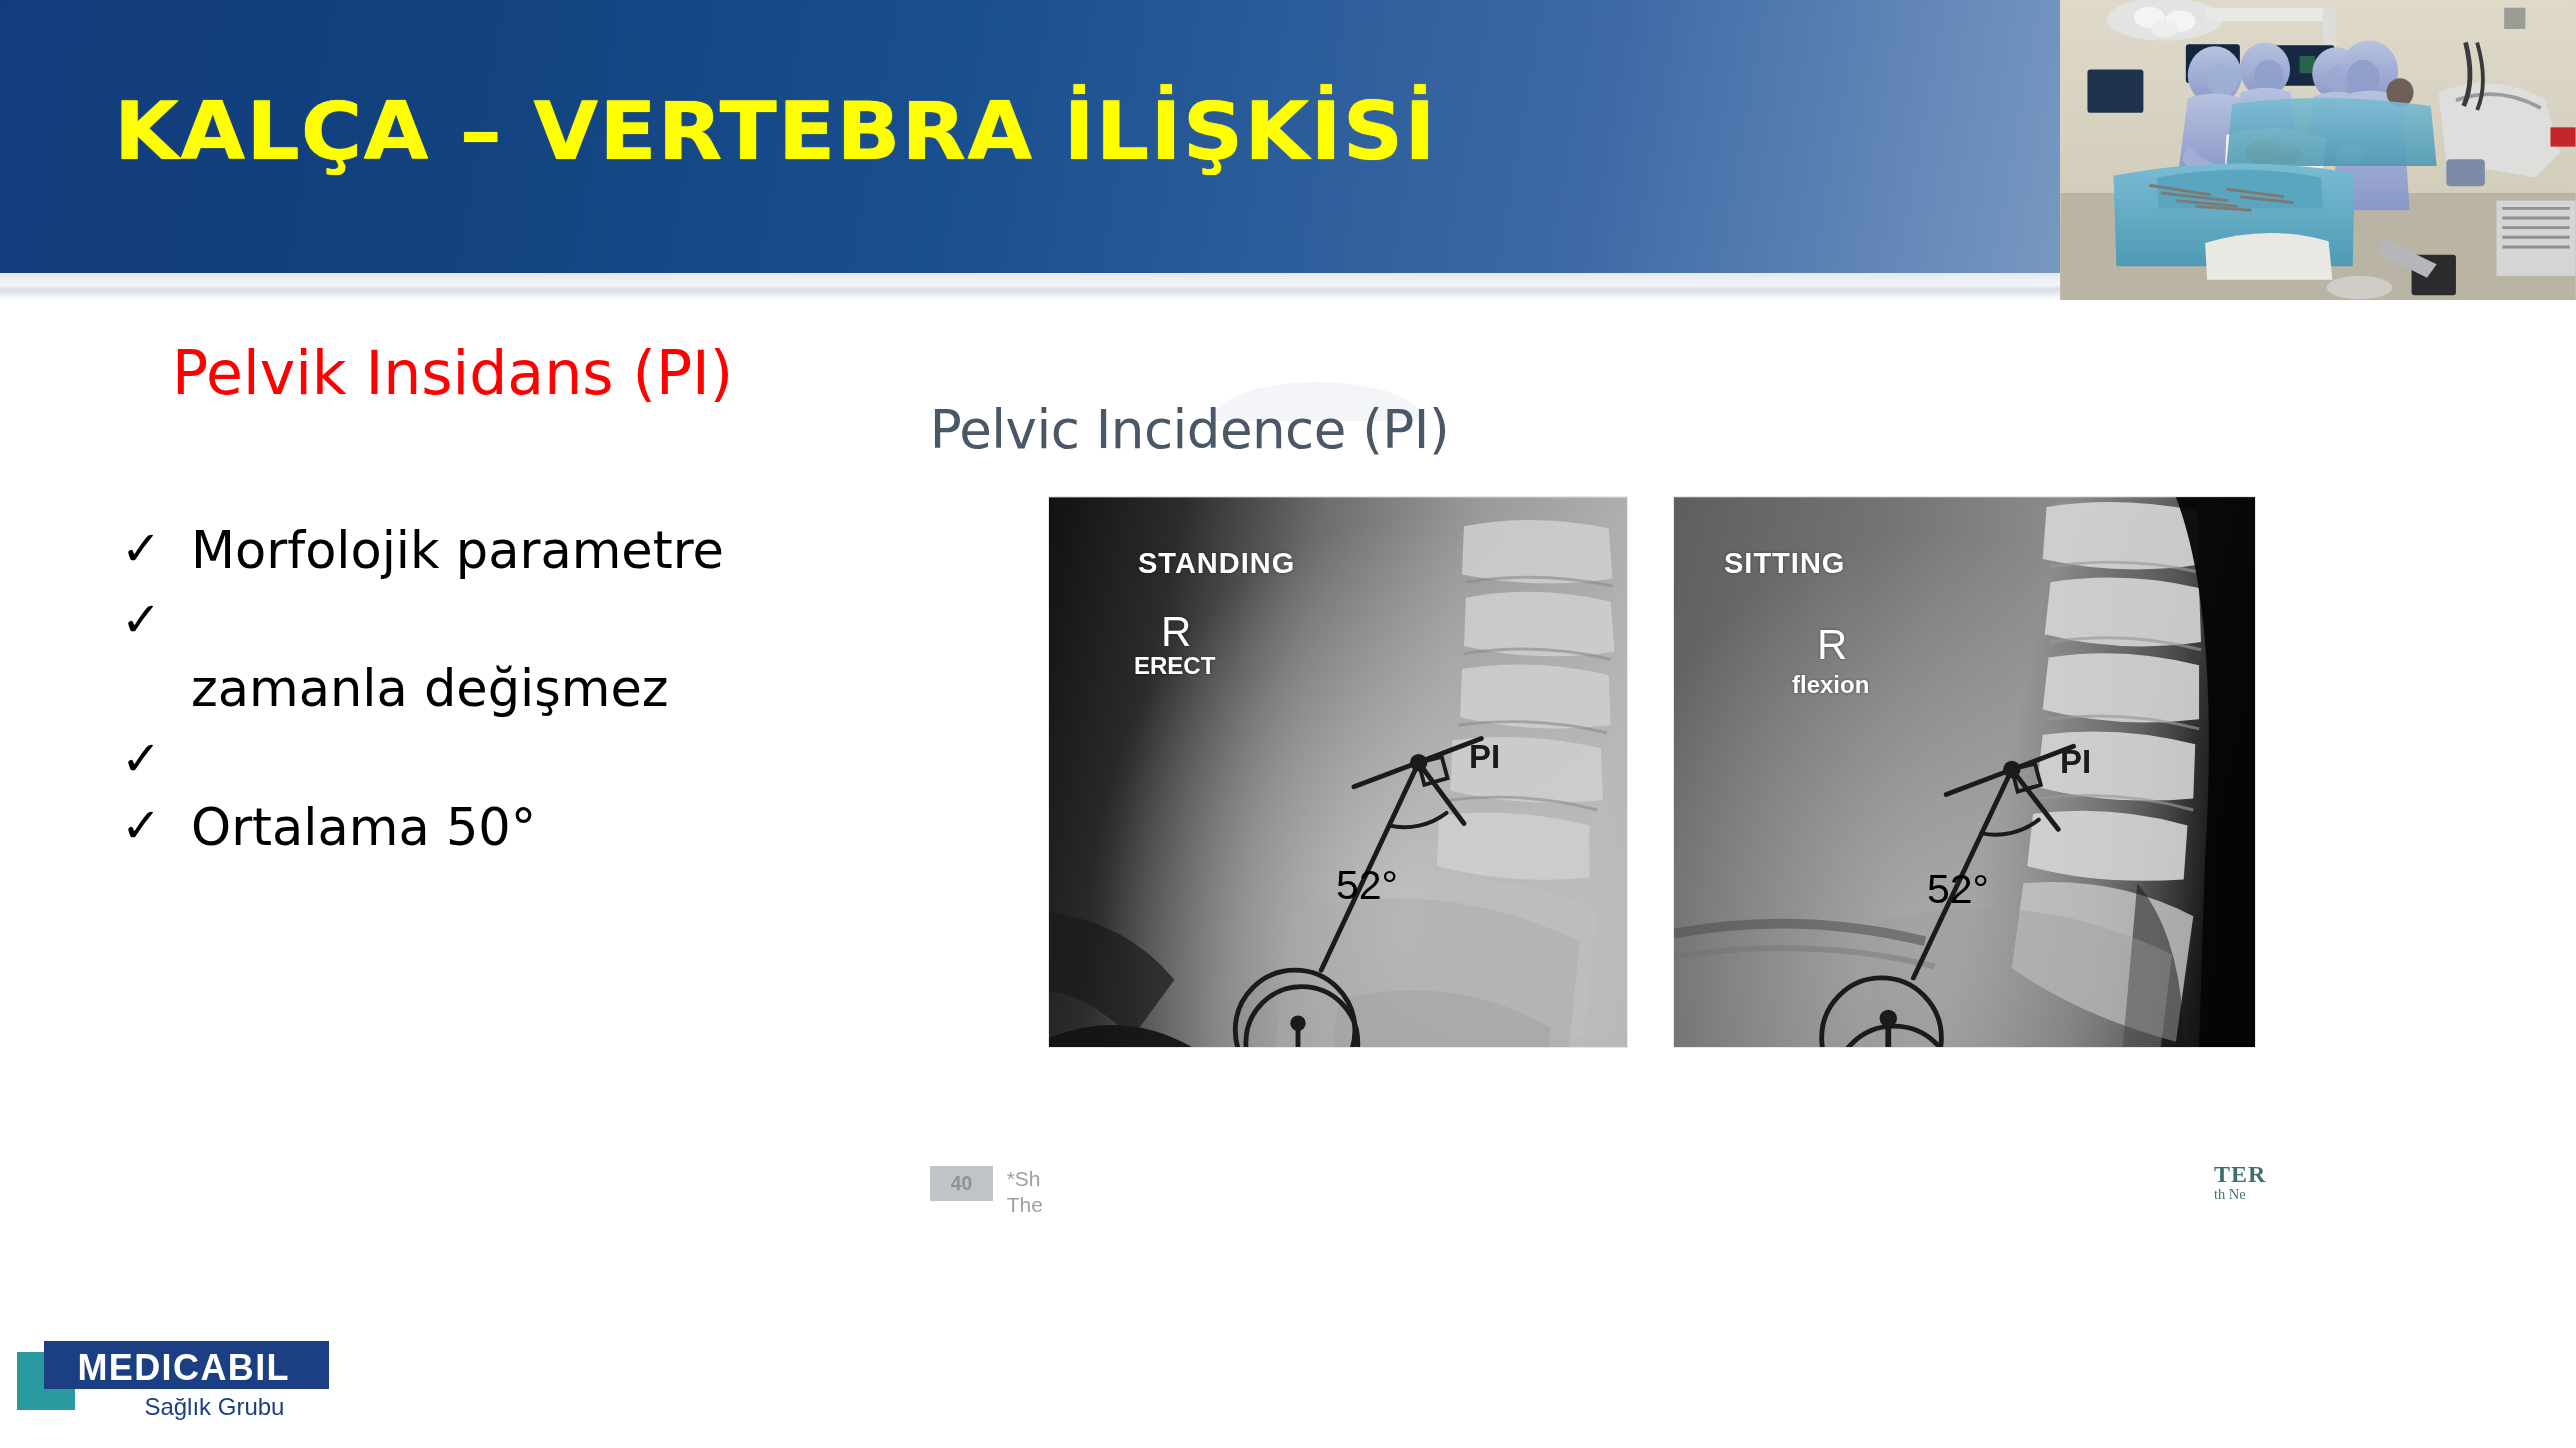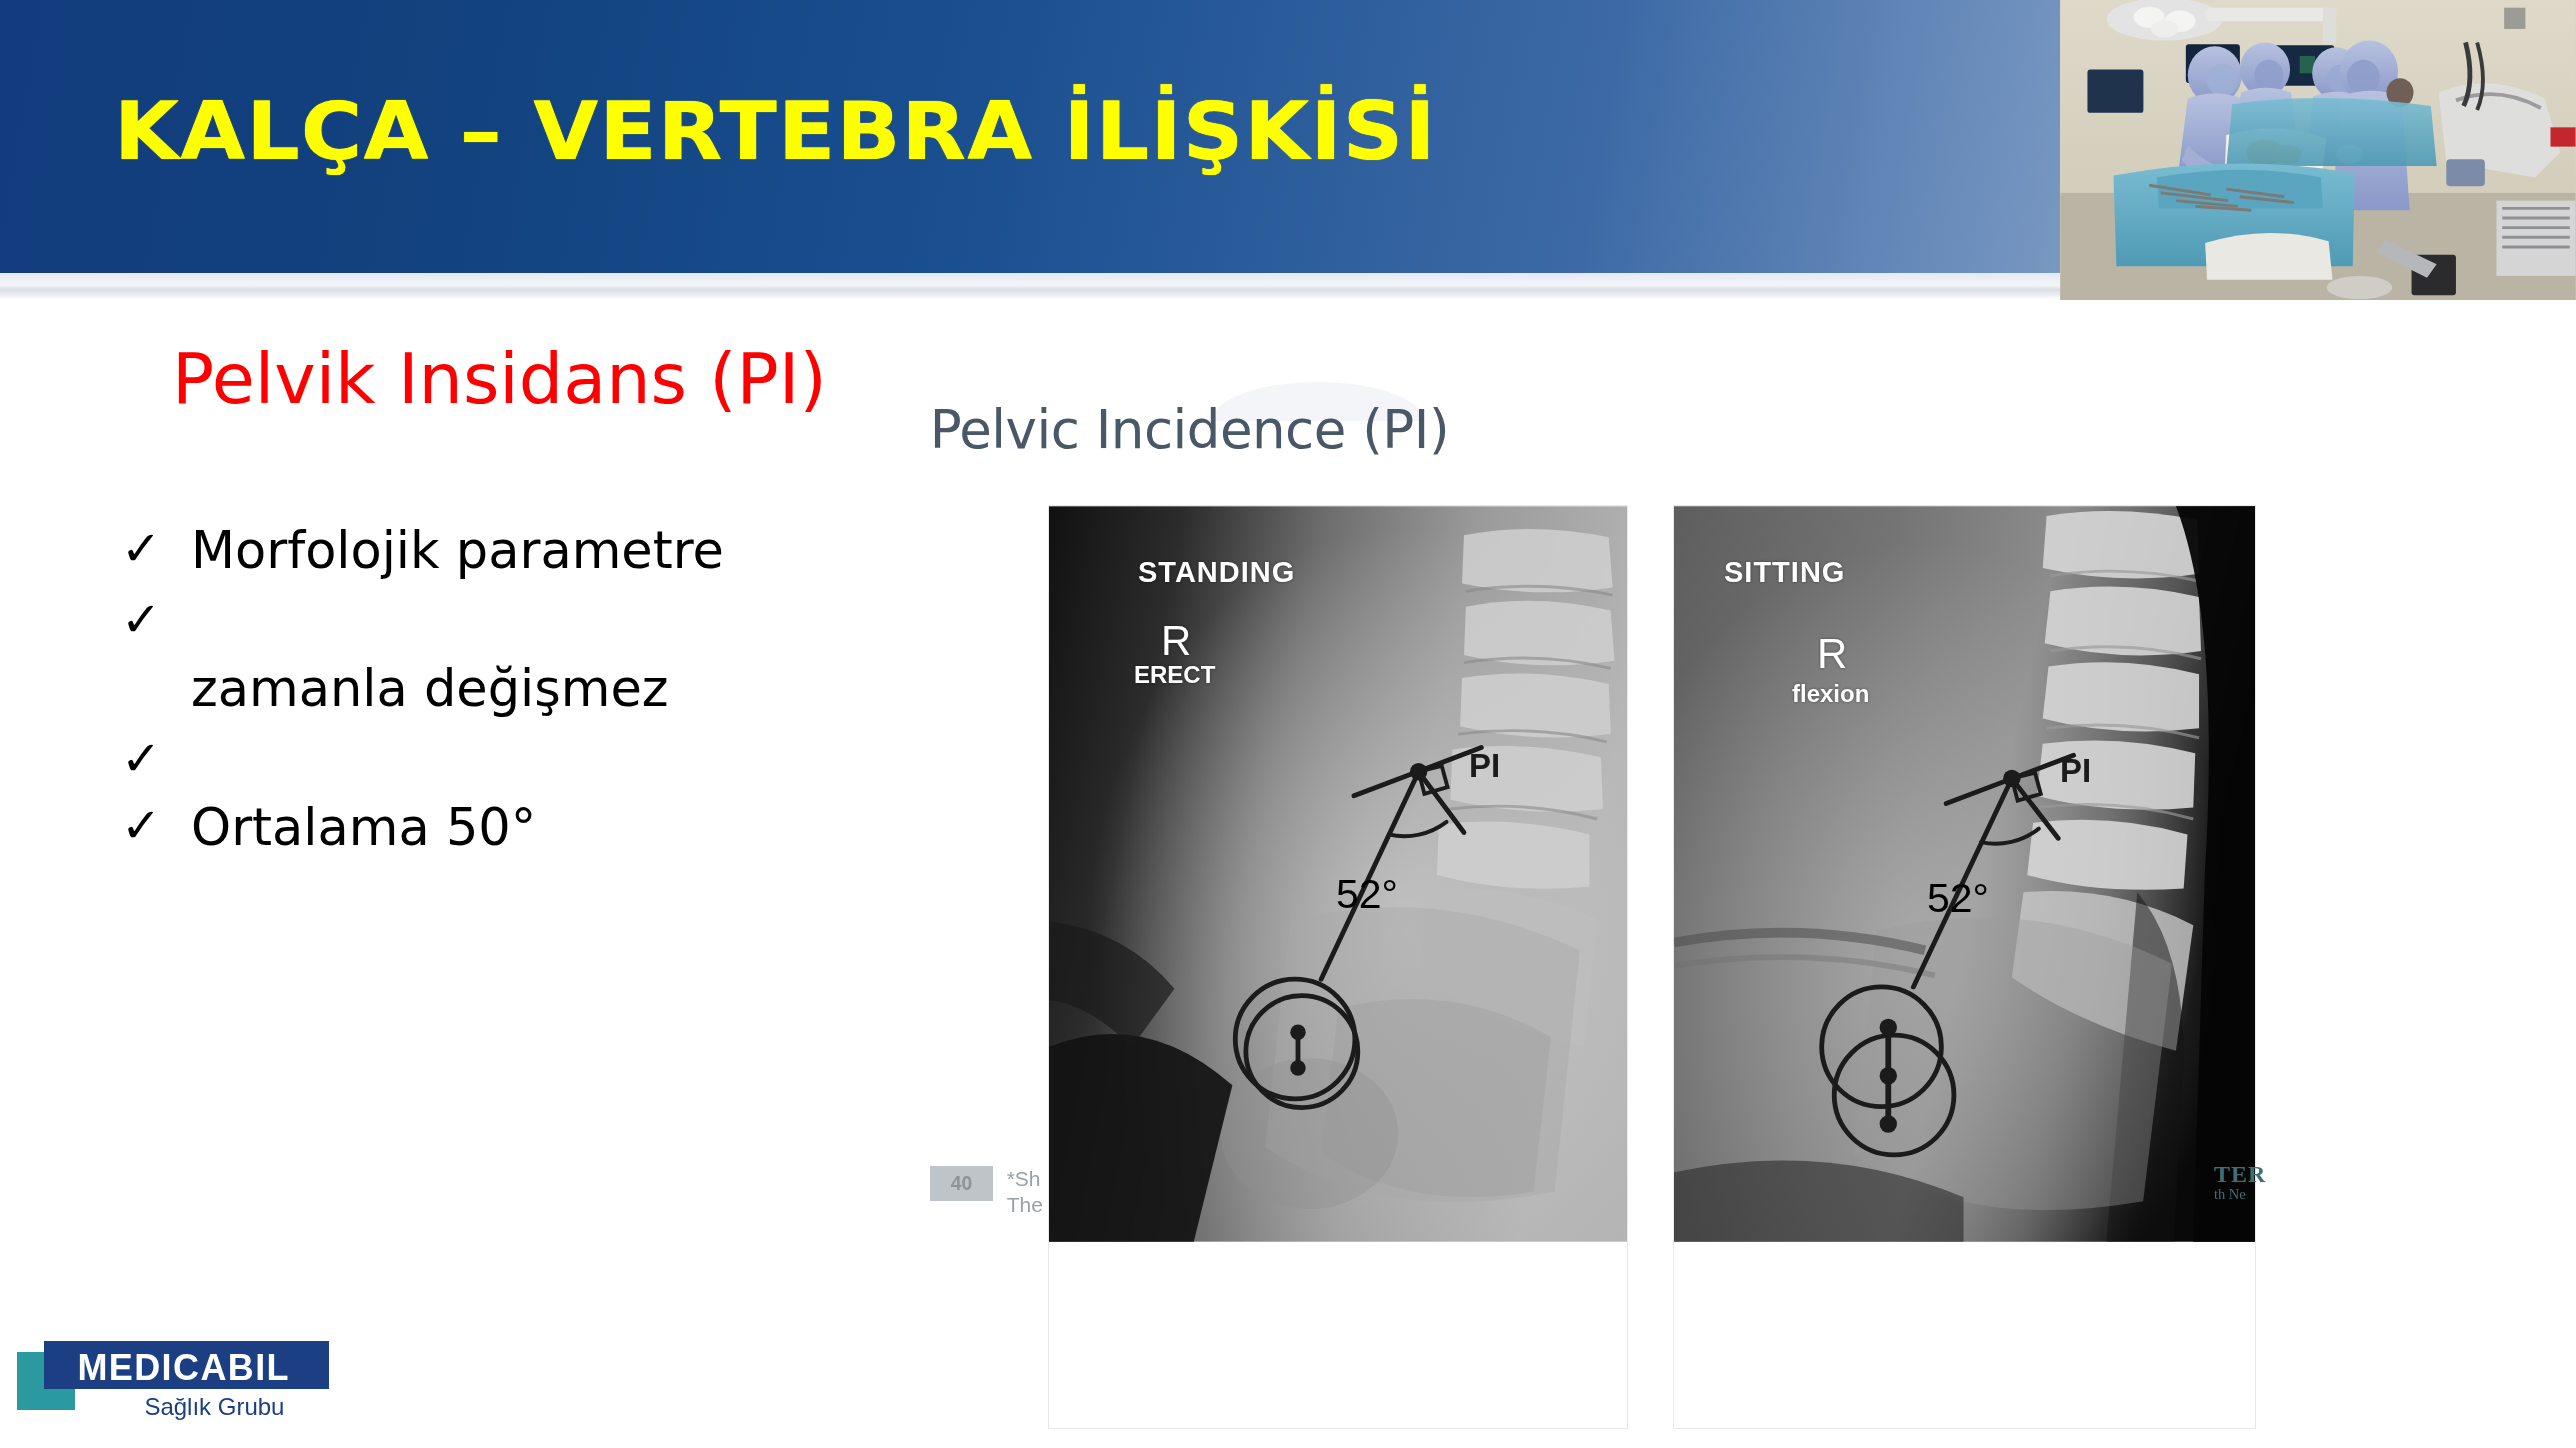--- a/index.html
+++ b/index.html
@@ -63,21 +63,21 @@
     background: #d8d2c4;
   }
   .or-photo svg { display: block; }
 
   
   .subtitle {
     position: absolute;
     left: 172px;
     top: 338px;
     font-family: "DejaVu Sans", sans-serif;
-    font-size: 70px;
+    font-size: 60px;
     color: #ff0000;
     white-space: nowrap;
   }
   .bullets {
     position: absolute;
     left: 121px;
     top: 517px;
     width: 831px;
   }
   .bullet-row {
@@ -127,22 +127,22 @@
     top: 0px;
     width: 212px;
     height: 39px;
     border-radius: 50% 50% 0 0 / 100% 100% 0 0;
     background: #f2f4f8;
     opacity: 0.9;
   }
 
   .xray {
     position: absolute;
-    top: 123px;
-    height: 924px;
+    top: 114px;
+    height: 552px;
     overflow: hidden;
     border: 1.9px solid #e8e8e8;
     box-sizing: border-box;
     text-decoration: underline;
   }
   .xray.left  { left: 126px; width: 580px; }
   .xray.right { left: 751px; width: 583px; }
   .xray svg { display: block; }
 
   .xray-label {

